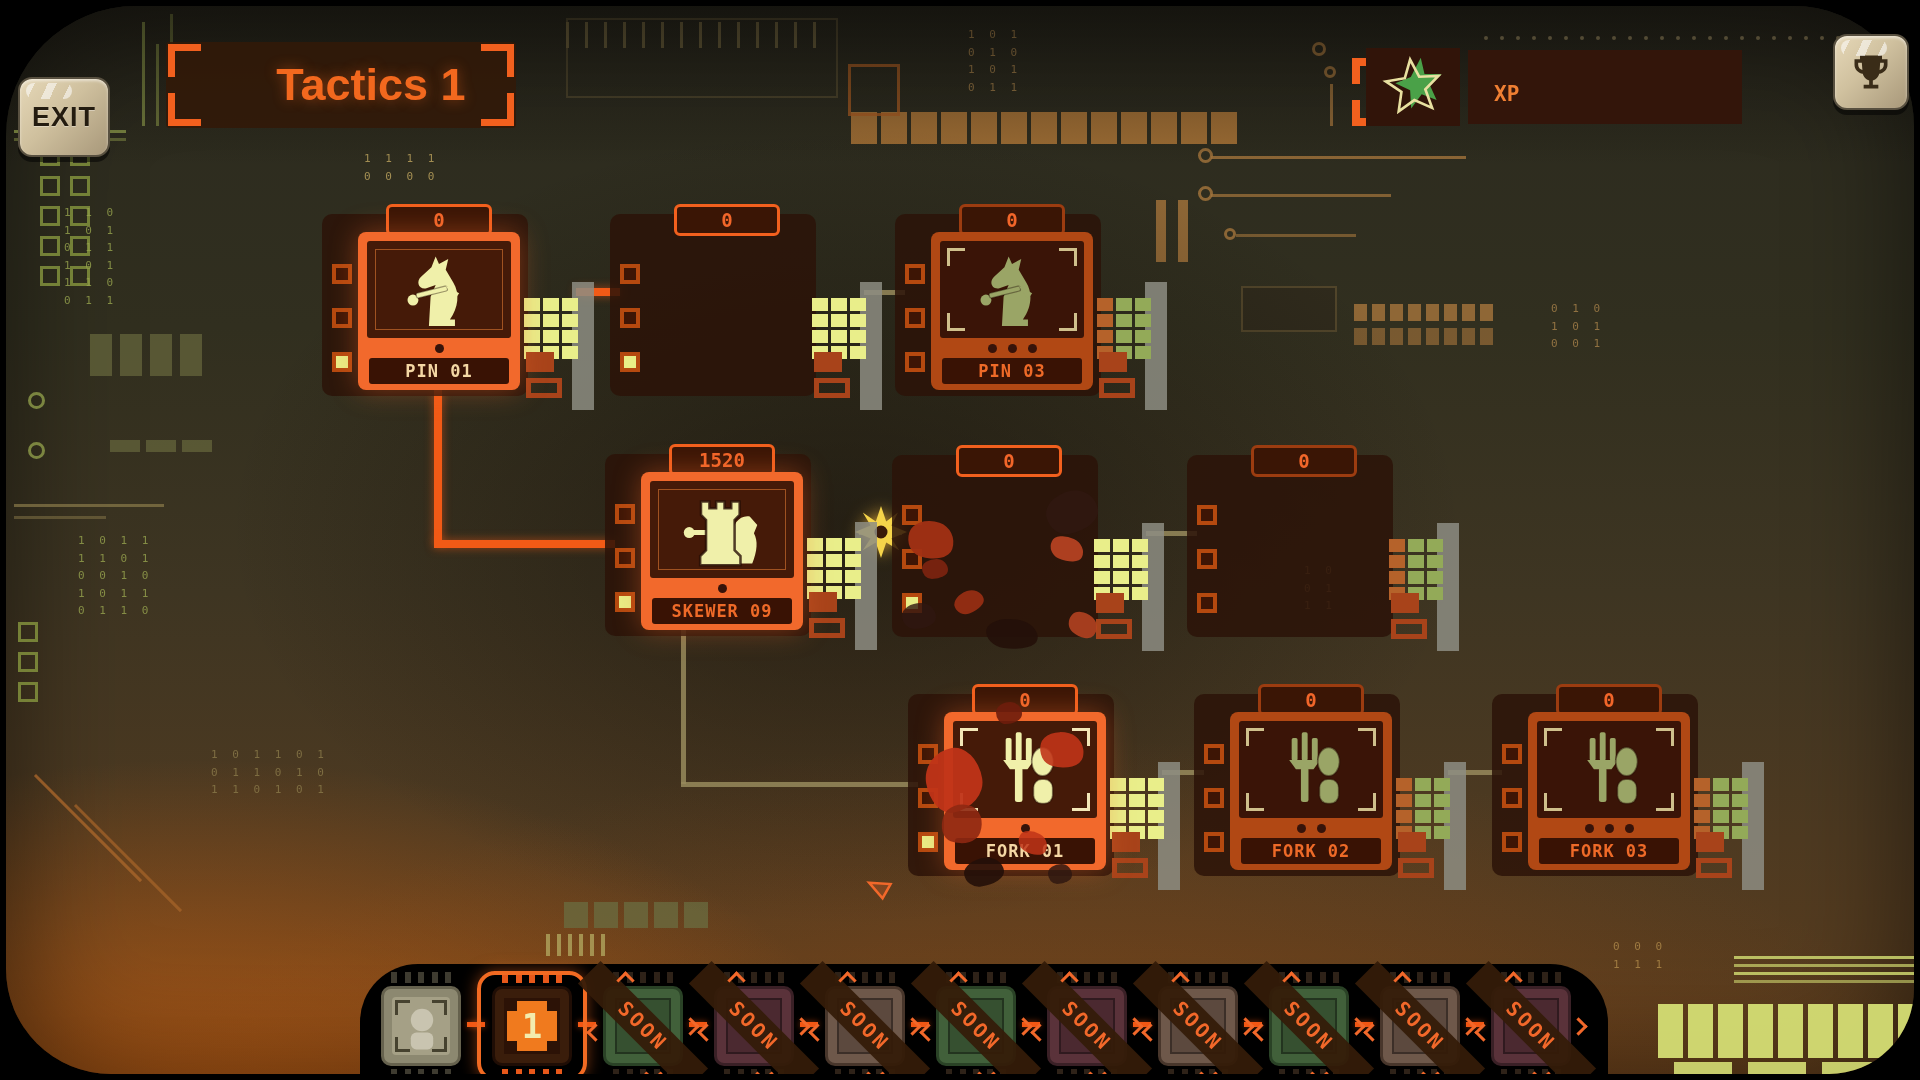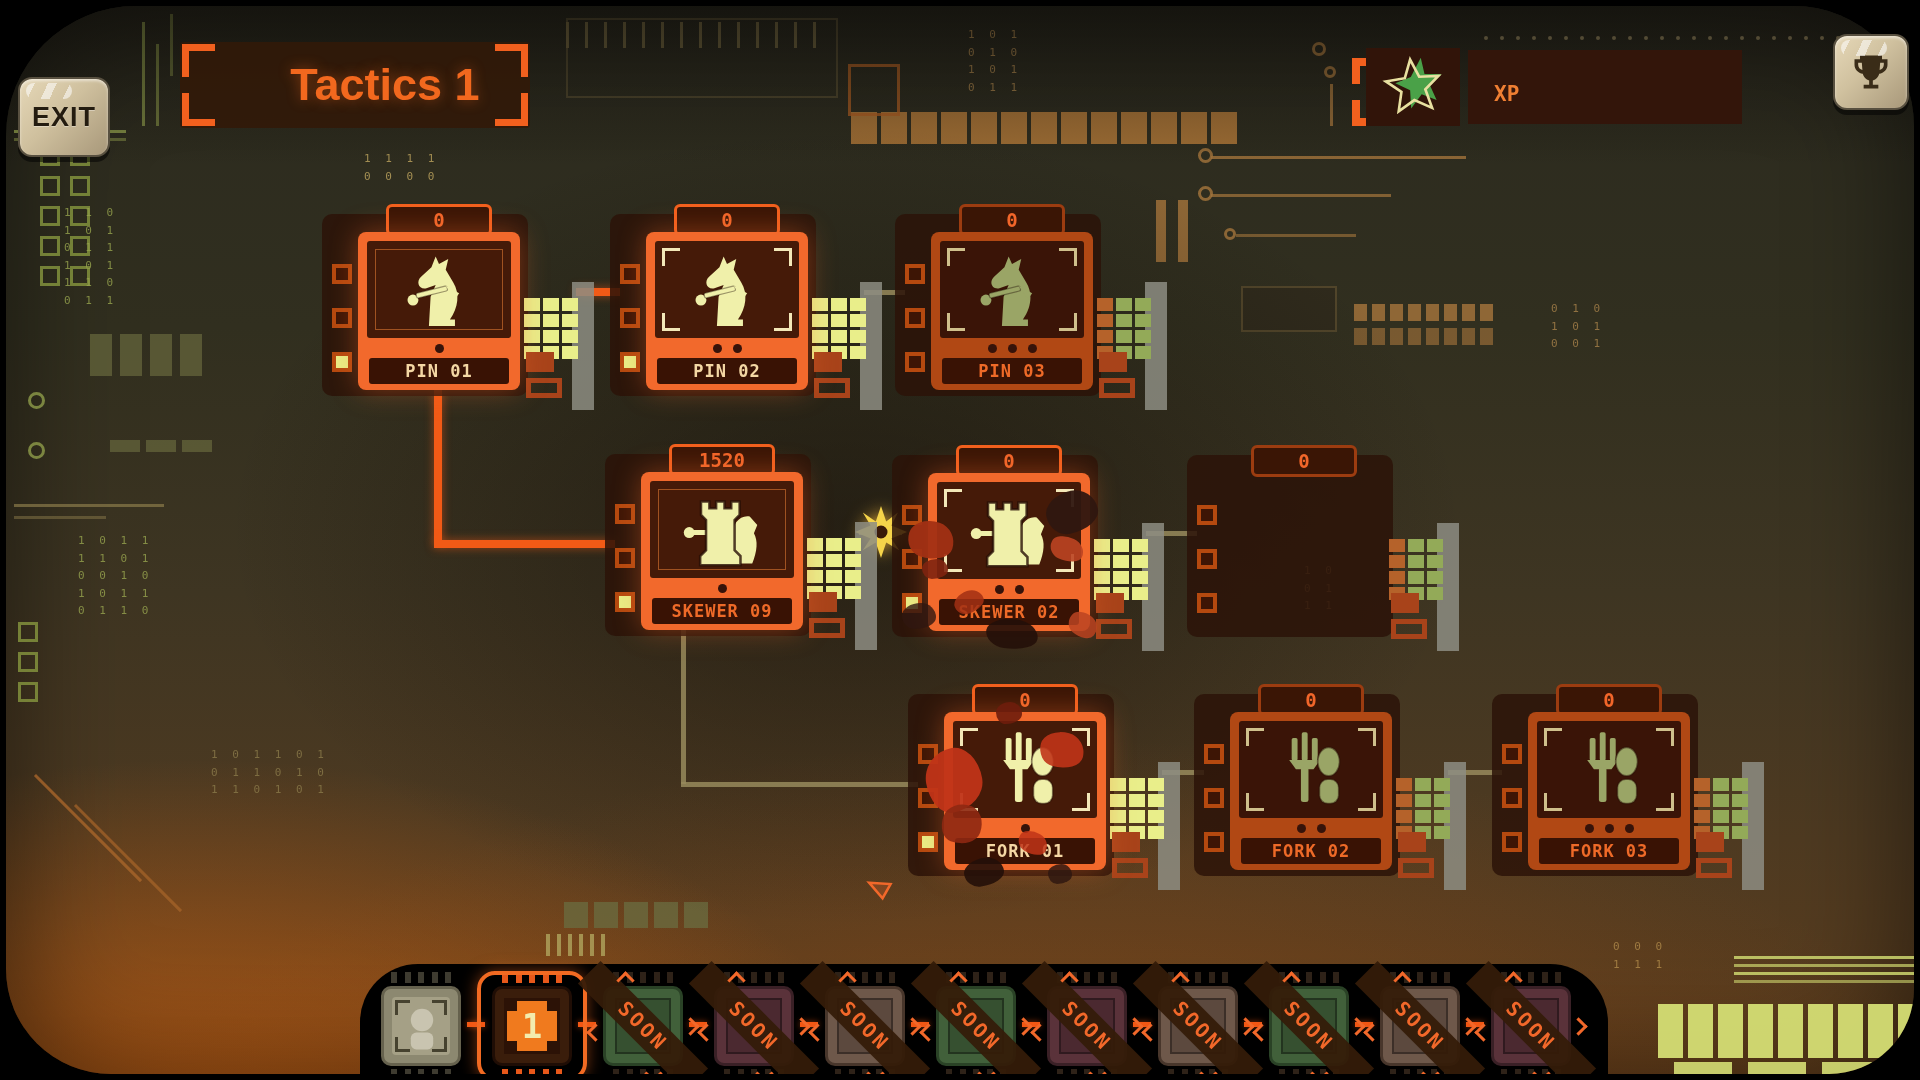--- a/index.html
+++ b/index.html
@@ -26,21 +26,21 @@
     background:linear-gradient(135deg,#e6d8b8 0%,#cfc09e 45%,#a8987a 100%);
     border:2px solid #585040;box-shadow:0 5px 0 rgba(0,0,0,.5), inset 0 2px 3px rgba(255,255,255,.5);
     display:flex;align-items:center;justify-content:center;cursor:pointer;}
   .btn-bevel:before{content:"";position:absolute;left:6px;top:4px;width:46px;height:16px;
     background:repeating-linear-gradient(115deg,rgba(255,255,255,.55) 0 8px,rgba(255,255,255,0) 8px 20px);
     border-radius:8px;}
   #exit-btn{left:18px;top:40px;width:88px;height:76px;margin-top:37px;}
   #exit-btn span{font-family:"Liberation Sans",sans-serif;font-weight:bold;font-size:27px;
     letter-spacing:1px;color:#241c10;text-shadow:0 1px 0 rgba(255,255,255,.35);}
   #trophy-btn{left:1833px;top:34px;width:72px;height:72px;}
-  #banner{position:absolute;left:174px;top:36px;width:350px;height:86px;
+  #banner{position:absolute;left:160px;top:36px;width:350px;height:86px;
     background:rgba(50,25,8,.88);border-radius:4px;}
   .brk{position:absolute;width:26px;height:26px;border:0 solid #f2601e;}
   .brk.tl{left:2px;top:2px;border-left-width:7px;border-top-width:7px;}
   .brk.bl{left:2px;bottom:2px;border-left-width:7px;border-bottom-width:7px;}
   .brk.tr{right:2px;top:2px;border-right-width:7px;border-top-width:7px;}
   .brk.br{right:2px;bottom:2px;border-right-width:7px;border-bottom-width:7px;}
   #banner h1{position:absolute;inset:0;margin:0;display:flex;align-items:center;justify-content:center;
     padding-left:60px;font-family:"Liberation Sans",sans-serif;font-size:45px;font-weight:bold;
     color:#f2681e;text-shadow:0 0 14px rgba(242,104,30,.45);}
   #xp-bracket{position:absolute;left:1346px;top:52px;width:22px;height:68px;}
@@ -391,87 +391,64 @@
             <span></span>
             <span></span>
             <span></span>
             <span></span>
           </div>
           <div class="rtab1"></div>
           <div class="rtab2"></div>
           <div class="tab">
             <span>0</span>
           </div>
+        </div>
+        <div class="node s-locked tone-orange" style="left:925px;top:198px;">
+          <div class="base"></div>
+          <div class="leg" style="top:60px;"></div>
+          <div class="leg" style="top:104px;"></div>
+          <div class="leg" style="top:148px;"></div>
+          <div class="pads-back"></div>
+          <div class="pads">
+            <span></span>
+            <span></span>
+            <span></span>
+            <span></span>
+            <span></span>
+            <span></span>
+            <span></span>
+            <span></span>
+            <span></span>
+            <span></span>
+            <span></span>
+            <span></span>
+          </div>
+          <div class="rtab1"></div>
+          <div class="rtab2"></div>
+          <div class="tab">
+            <span>0</span>
+          </div>
           <div class="panel">
             <div class="screen">
               <div class="cb tl"></div>
               <div class="cb tr"></div>
               <div class="cb bl"></div>
               <div class="cb br"></div>
               <svg viewBox="0 0 100 100">
                 <g fill="currentColor">
                   <path d="M33 93h36v-8h-6c10-14 12-31 4-44l-9-15 3-13-11 6-4-9-5 13-12 11c-7 6-3 16 6 14l11-4-6 14-2 35h-5z"></path>
                   <circle cx="19" cy="62" r="6.5"></circle>
                   <rect x="23" y="54" width="38" height="6" rx="2" transform="rotate(-14 23 57)" stroke="rgba(30,12,4,.4)" stroke-width="1.5"></rect>
                   <path d="M58 45l16 9-5 7z"></path>
                 </g>
               </svg>
             </div>
             <div class="dots">
               <i></i>
               <i></i>
-            </div>
-            <div class="lbl">
-              <span>PIN 02</span>
-            </div>
-          </div>
-        </div>
-        <div class="node s-locked tone-orange" style="left:925px;top:198px;">
-          <div class="base"></div>
-          <div class="leg" style="top:60px;"></div>
-          <div class="leg" style="top:104px;"></div>
-          <div class="leg" style="top:148px;"></div>
-          <div class="pads-back"></div>
-          <div class="pads">
-            <span></span>
-            <span></span>
-            <span></span>
-            <span></span>
-            <span></span>
-            <span></span>
-            <span></span>
-            <span></span>
-            <span></span>
-            <span></span>
-            <span></span>
-            <span></span>
-          </div>
-          <div class="rtab1"></div>
-          <div class="rtab2"></div>
-          <div class="tab">
-            <span>0</span>
-          </div>
-          <div class="panel">
-            <div class="screen">
-              <div class="cb tl"></div>
-              <div class="cb tr"></div>
-              <div class="cb bl"></div>
-              <div class="cb br"></div>
-              <svg viewBox="0 0 100 100">
-                <g fill="currentColor">
-                  <path d="M33 93h36v-8h-6c10-14 12-31 4-44l-9-15 3-13-11 6-4-9-5 13-12 11c-7 6-3 16 6 14l11-4-6 14-2 35h-5z"></path>
-                  <circle cx="19" cy="62" r="6.5"></circle>
-                  <rect x="23" y="54" width="38" height="6" rx="2" transform="rotate(-14 23 57)" stroke="rgba(30,12,4,.4)" stroke-width="1.5"></rect>
-                  <path d="M58 45l16 9-5 7z"></path>
-                </g>
-              </svg>
-            </div>
-            <div class="dots">
-              <i></i>
-              <i></i>
               <i></i>
             </div>
             <div class="lbl">
               <span>PIN 03</span>
             </div>
           </div>
         </div>
         <div class="node s-done tone-orange" style="left:635px;top:438px;">
           <div class="base"></div>
           <div class="leg" style="top:60px;"></div>
@@ -534,43 +511,20 @@
             <span></span>
             <span></span>
             <span></span>
             <span></span>
             <span></span>
           </div>
           <div class="rtab1"></div>
           <div class="rtab2"></div>
           <div class="tab">
             <span>0</span>
-          </div>
-          <div class="panel">
-            <div class="screen">
-              <div class="cb tl"></div>
-              <div class="cb tr"></div>
-              <div class="cb bl"></div>
-              <div class="cb br"></div>
-              <svg viewBox="0 0 100 100">
-                <g fill="currentColor">
-                  <circle cx="11" cy="53" r="6.5"></circle>
-                  <rect x="15" y="50" width="28" height="6" rx="2"></rect>
-                  <path d="M62 90V58c0-15 9-26 21-24l9 10-4 10c5 9 4 21-2 36z"></path>
-                  <path d="M25 16h10v8h8v-8h10v8h8v-8h10v16l-6 6v36l7 7v11H24V81l7-7V38l-6-6z" stroke="rgba(40,15,5,.8)" stroke-width="3"></path>
-                </g>
-              </svg>
-            </div>
-            <div class="dots">
-              <i></i>
-              <i></i>
-            </div>
-            <div class="lbl">
-              <span>SKEWER 02</span>
-            </div>
           </div>
           <div class="splat" style="left:-20px;top:76px;width:46px;height:38px;background:#a23014;opacity:0.95;transform:rotate(18deg);border-radius:56% 44% 62% 38%/48% 55% 45% 52%;"></div>
           <div class="splat" style="left:-6px;top:114px;width:26px;height:20px;background:#7e2410;opacity:0.9;transform:rotate(0deg);border-radius:56% 44% 62% 38%/48% 55% 45% 52%;"></div>
           <div class="splat" style="left:118px;top:46px;width:52px;height:42px;background:#2f1710;opacity:0.95;transform:rotate(-12deg);border-radius:56% 44% 62% 38%/48% 55% 45% 52%;"></div>
           <div class="splat" style="left:122px;top:92px;width:34px;height:24px;background:#bb4422;opacity:0.9;transform:rotate(25deg);border-radius:56% 44% 62% 38%/48% 55% 45% 52%;"></div>
           <div class="splat" style="left:26px;top:146px;width:30px;height:22px;background:#a23014;opacity:0.85;transform:rotate(-20deg);border-radius:56% 44% 62% 38%/48% 55% 45% 52%;"></div>
           <div class="splat" style="left:58px;top:174px;width:52px;height:30px;background:#241009;opacity:0.9;transform:rotate(8deg);border-radius:56% 44% 62% 38%/48% 55% 45% 52%;"></div>
           <div class="splat" style="left:140px;top:168px;width:30px;height:24px;background:#bb4422;opacity:0.85;transform:rotate(40deg);border-radius:56% 44% 62% 38%/48% 55% 45% 52%;"></div>
           <div class="splat" style="left:-26px;top:158px;width:34px;height:26px;background:#2f1710;opacity:0.8;transform:rotate(0deg);border-radius:56% 44% 62% 38%/48% 55% 45% 52%;"></div>
         </div>

